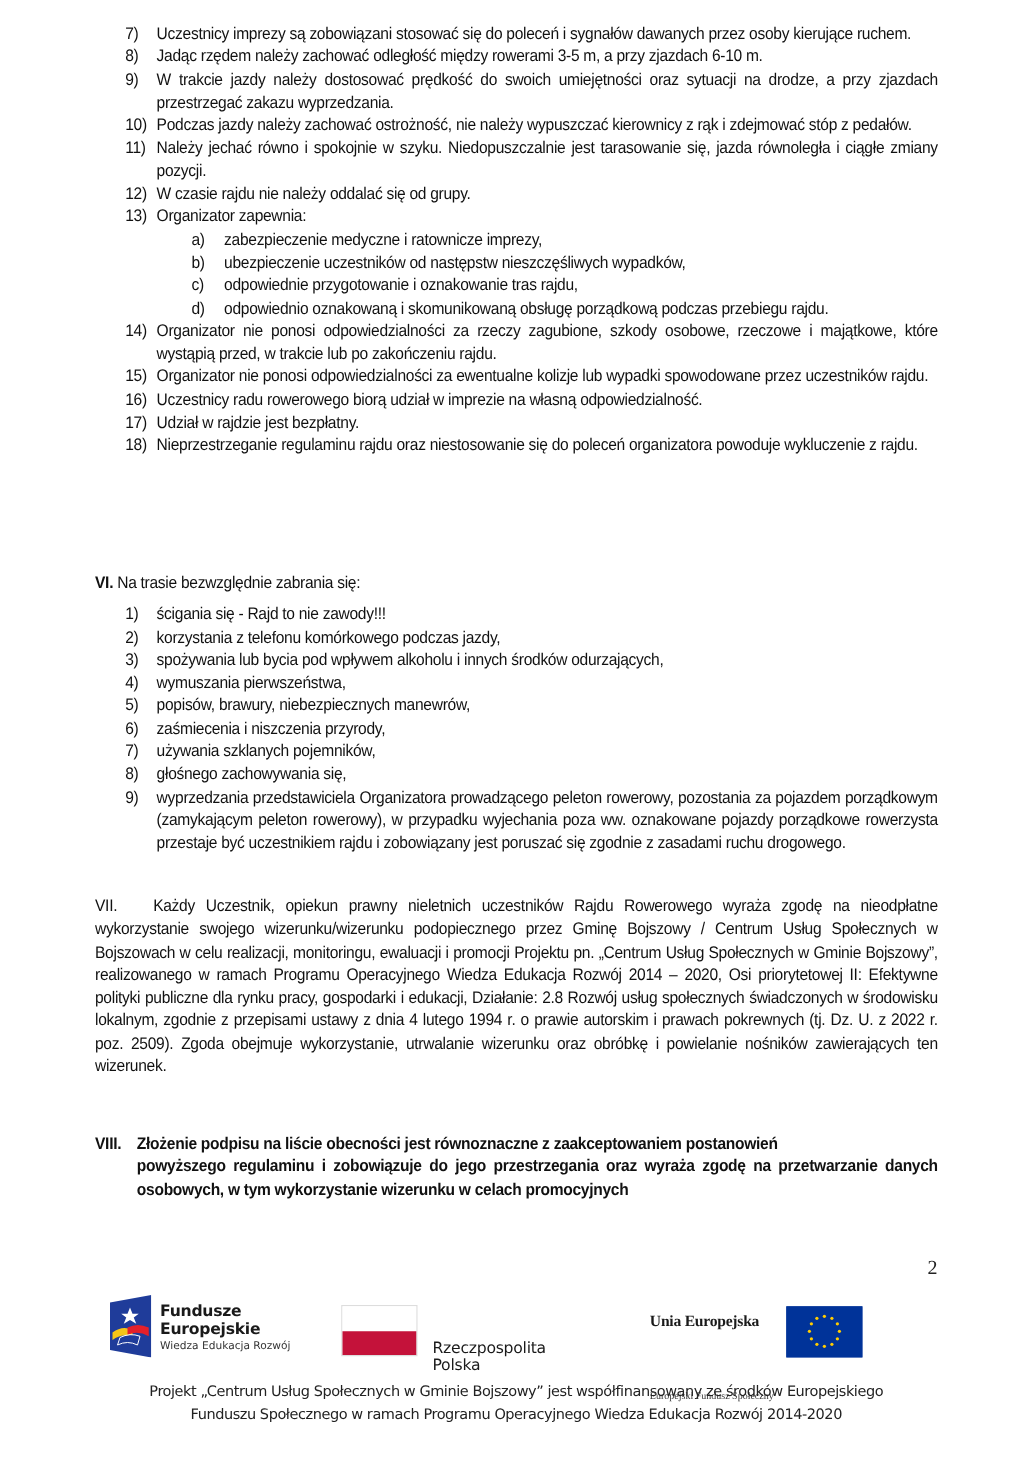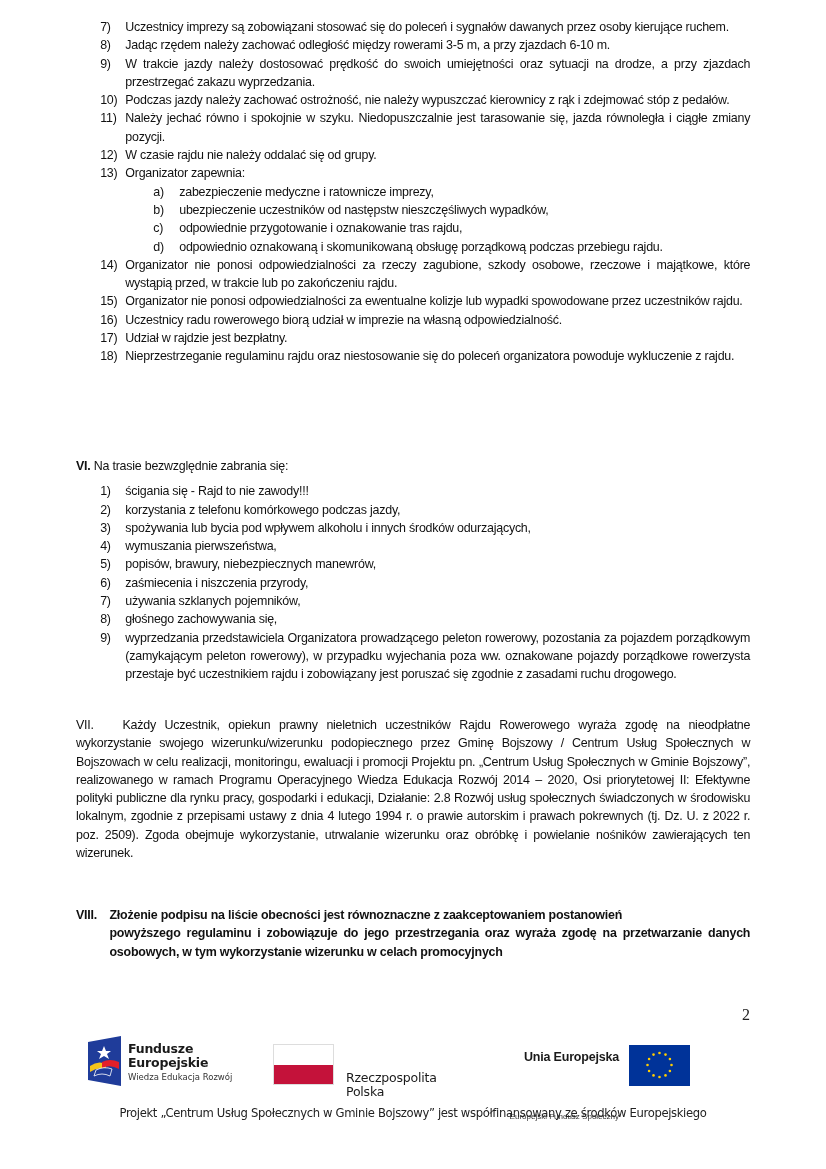--- a/index.html
+++ b/index.html
@@ -26,21 +26,21 @@
               font-size:16px; color:#222; }
   .logos { position:absolute; left:0; top:1030px; width:826px; height:62px; }
   .fe-logo { position:absolute; left:88px; top:6px; width:33px; height:50px; }
   .fe-text { position:absolute; left:128px; top:12px; font-family:"DejaVu Sans", sans-serif; color:#1a1a1a; }
   .fe-text .l1, .fe-text .l2 { font-size:12.5px; font-weight:bold; line-height:14px; letter-spacing:-0.2px; }
   .fe-text .l3 { font-size:8.5px; line-height:14px; color:#333; }
   .pl-flag { position:absolute; left:273px; top:14px; width:61px; height:41px; border:1px solid #ddd; box-sizing:border-box; }
   .pl-flag .w { height:50%; background:#ffffff; }
   .pl-flag .r { height:50%; background:#c4123a; }
   .pl-text { position:absolute; left:346px; top:21px; font-family:"DejaVu Sans", sans-serif; font-size:12.5px; line-height:14px; color:#1a1a1a; letter-spacing:-0.2px;margin-top:20px; }
-  .eu-text { position:absolute; right:207px; top:19px; text-align:right; font-family:Liberation Sans, sans-serif; color:#1a1a1a; }
+  .eu-text { position:absolute; right:207px; top:19px; text-align:left; font-family:Liberation Serif, serif; color:#1a1a1a; }
   .eu-text .l1 { font-size:12.5px; line-height:16px; font-weight:bold; letter-spacing:-0.2px; }
   .eu-text .l2 { font-size:8px; line-height:12px; color:#333;margin-top:46px; }
   .eu-flag { position:absolute; left:629px; top:15px; width:61px; height:41px; background:#003399; }
   .footer { position:absolute; left:0; top:1104px; width:826px; text-align:center;
             font-family:"DejaVu Sans", sans-serif; font-size:11.6px; line-height:18px; color:#222;
             letter-spacing:-0.35px; }
 </style>
 </head>
 <body>
 
@@ -130,14 +130,15 @@
         <circle cx="20.1" cy="26" r="1.3"></circle>
         <circle cx="18.5" cy="20" r="1.3"></circle>
         <circle cx="20.1" cy="14" r="1.3"></circle>
         <circle cx="24.5" cy="9.6" r="1.3"></circle>
       </g>
     </svg>
   </div>
 
   <div class="footer">
     <div>Projekt „Centrum Usług Społecznych w Gminie Bojszowy” jest współfinansowany ze środków Europejskiego</div>
+    <div>Funduszu Społecznego w ramach Programu Operacyjnego Wiedza Edukacja Rozwój 2014-2020</div>
   </div>
 </div>
 
 </body></html>

